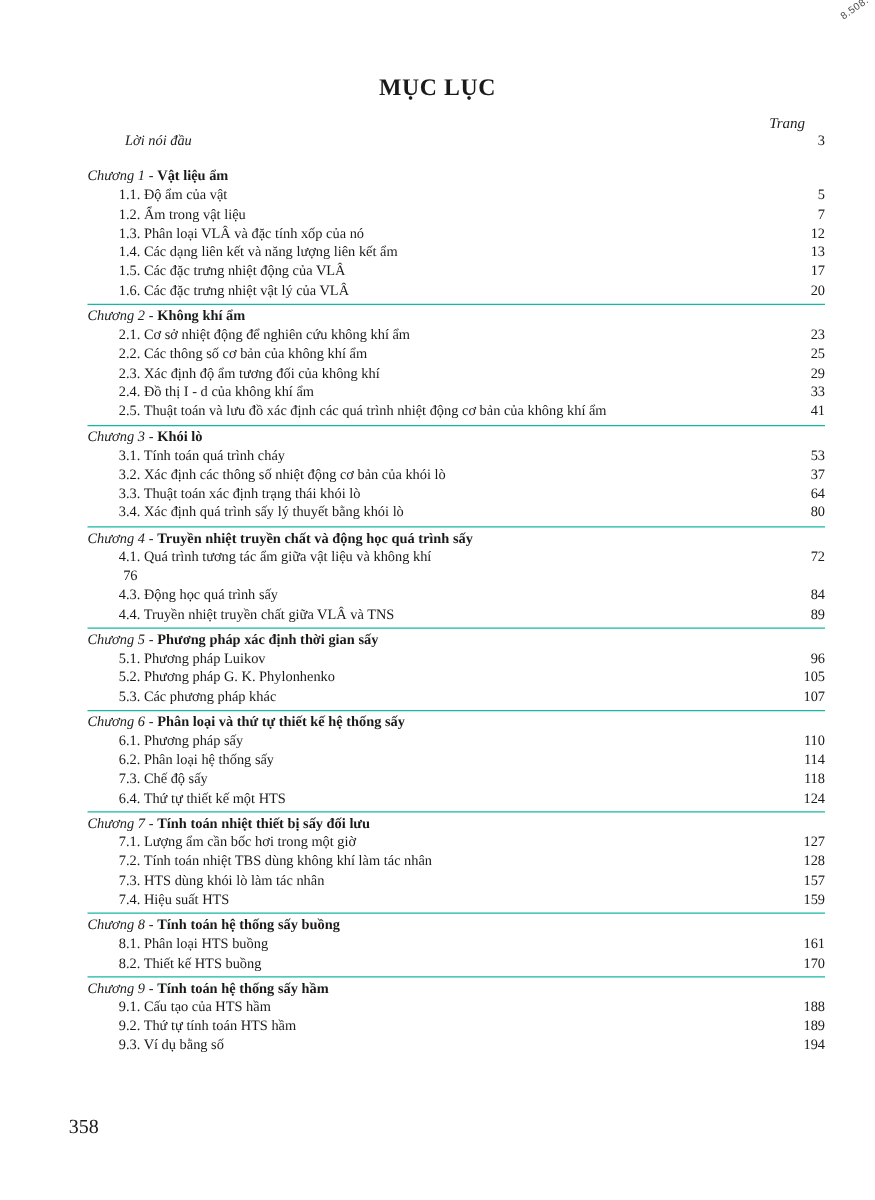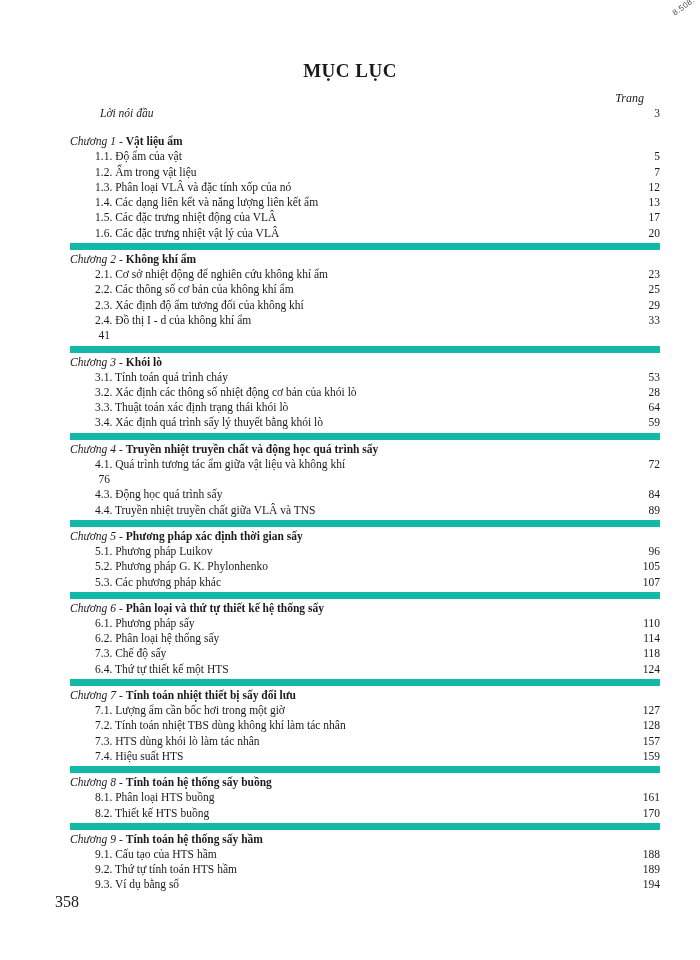--- a/index.html
+++ b/index.html
@@ -59,21 +59,21 @@
     .row .pg {
       width: 40px;
       text-align: right;
       font-size: 11.5px;
     }
     .row.foreword .label {
       padding-left: 30px;
       font-style: italic;
     }
     .chapter {
-      border-top: 7px solid #14b8a6;
+      border-top: 1px solid #14b8a6;
       margin-top: 2px;
       padding-top: 1px;
     }
     .chapter.first {
       border-top: none;
       margin-top: 12px;
       padding-top: 0;
     }
     .chapter-head {
       font-size: 11.5px;
@@ -161,44 +161,45 @@
   </div>
           <div class="row section">
     <span class="label">2.3. Xác định độ ẩm tương đối của không khí</span>
     <span class="pg">29</span>
   </div>
           <div class="row section">
     <span class="label">2.4. Đồ thị I - d của không khí ẩm</span>
     <span class="pg">33</span>
   </div>
           <div class="row section">
+    <span class="label">2.5. Thuật toán và lưu đồ xác định các quá trình nhiệt động cơ bản của không khí ẩm</span>
     <span class="pg">41</span>
   </div>
         </div>
   </div>
       <div class="chapter">
     <div class="chapter-head">
       <span class="ch-prefix">Chương 3</span><span class="ch-sep">-</span><span class="ch-title">Khói lò</span>
     </div>
     <div class="sections">
           <div class="row section">
     <span class="label">3.1. Tính toán quá trình cháy</span>
     <span class="pg">53</span>
   </div>
           <div class="row section">
     <span class="label">3.2. Xác định các thông số nhiệt động cơ bản của khói lò</span>
-    <span class="pg">28</span>
+    <span class="pg">37</span>
   </div>
           <div class="row section">
     <span class="label">3.3. Thuật toán xác định trạng thái khói lò</span>
     <span class="pg">64</span>
   </div>
           <div class="row section">
     <span class="label">3.4. Xác định quá trình sấy lý thuyết bằng khói lò</span>
-    <span class="pg">59</span>
+    <span class="pg">80</span>
   </div>
         </div>
   </div>
       <div class="chapter">
     <div class="chapter-head">
       <span class="ch-prefix">Chương 4</span><span class="ch-sep">-</span><span class="ch-title">Truyền nhiệt truyền chất và động học quá trình sấy</span>
     </div>
     <div class="sections">
           <div class="row section">
     <span class="label">4.1. Quá trình tương tác ẩm giữa vật liệu và không khí</span>

